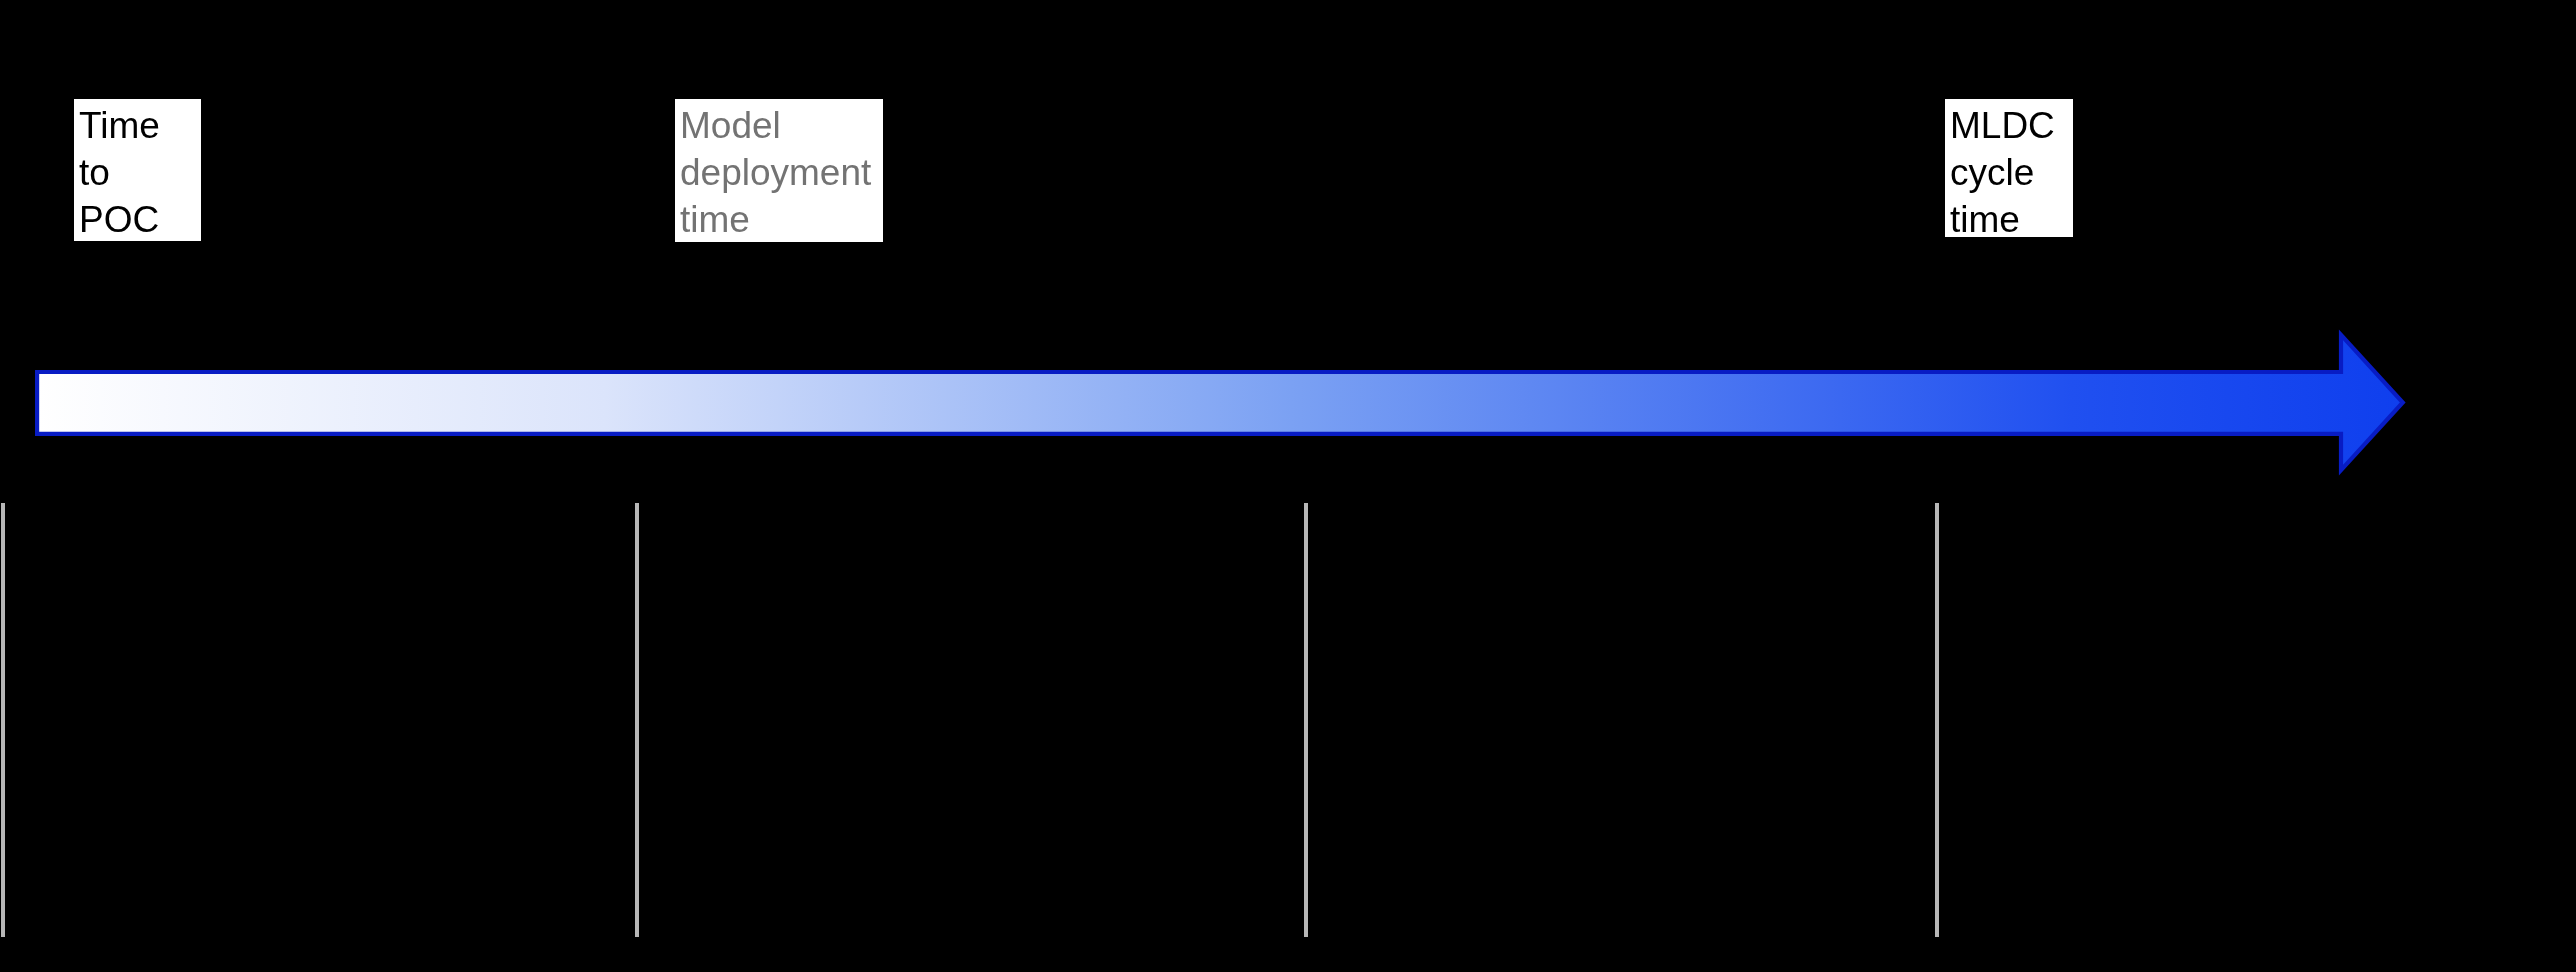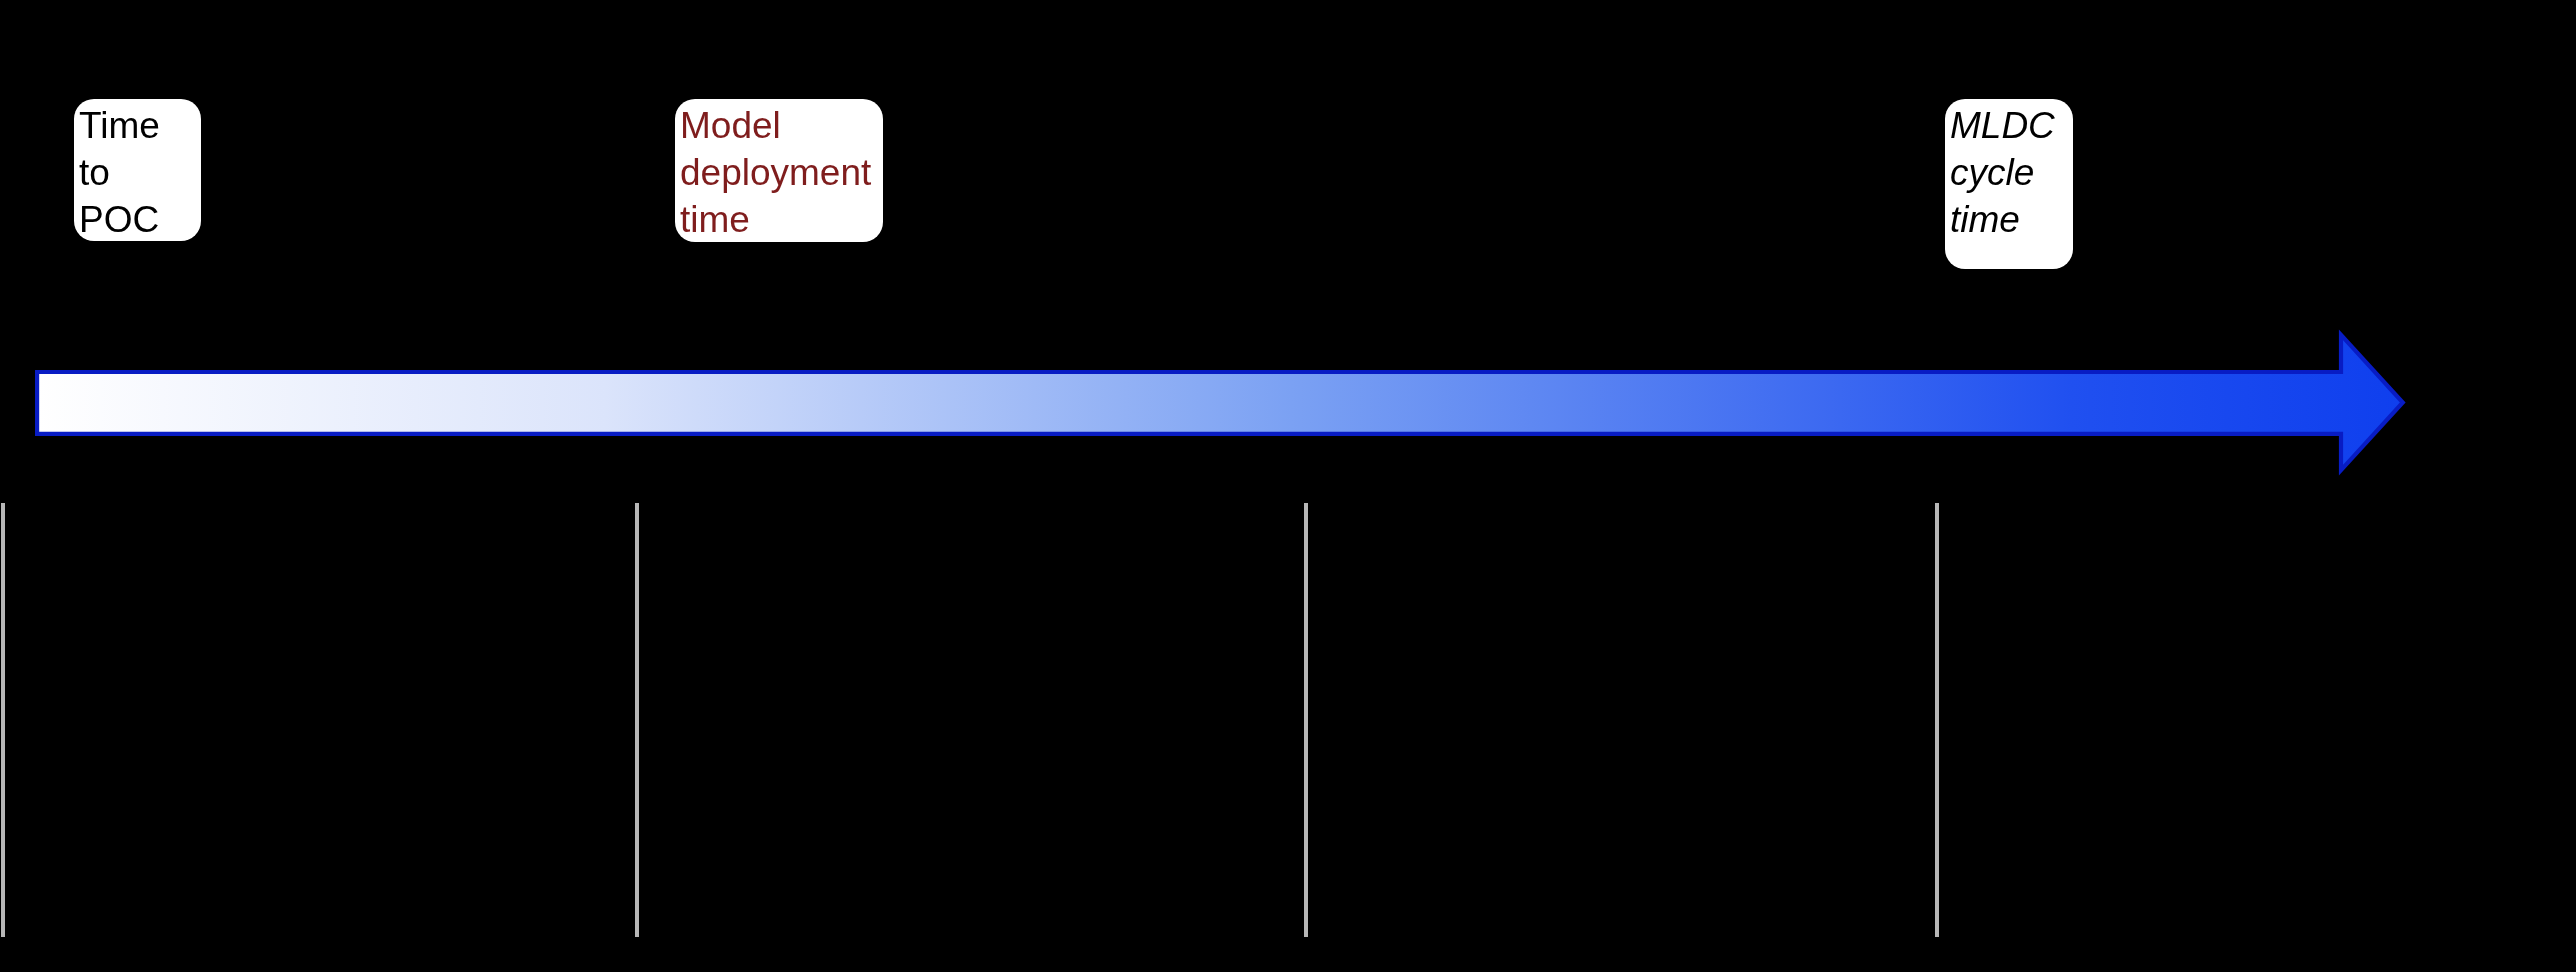--- a/index.html
+++ b/index.html
@@ -18,27 +18,26 @@
   .label-box {
     position: absolute;
     top: 99px;
     box-sizing: border-box;
     padding: 2.5px 1.7px 0 5px;
     color: #000000;
     font-size: 37px;
     line-height: 47px;
     font-weight: 400;
     letter-spacing: 0;
-    border-radius: 20px;
   }
   .label-box .line { display: block; white-space: nowrap; }
   .box-1 { left: 74px;   width: 127px; height: 142px; }
   .box-2 { left: 675px;  width: 208px; height: 143px; }
   .box-3 { left: 1310px; width: 127px; height: 142px; }
-  .box-4 { left: 1945px; width: 128px; height: 170px; font-style: italic; }
+  .box-4 { left: 1945px; width: 128px; height: 138px; }
 
   #arrow-svg {
     position: absolute;
     left: 0;
     top: 0;
     width: 2576px;
     height: 972px;
   }
   .divider {
     position: absolute;
@@ -68,21 +67,21 @@
     </defs>
     <polygon points="44,445.5 2803,445.5 2803,401 2877,482 2803,563 2803,519.5 44,519.5" fill="url(#arrowGrad)" stroke-width="5" stroke-linejoin="miter" stroke="#081cc4"></polygon>
   </svg>
 
   <div class="label-box box-1" style="background-color: rgb(255, 255, 255); color: rgb(0, 0, 0);">
     <span class="line">Time</span>
     <span class="line">to</span>
     <span class="line">POC</span>
   </div>
 
-  <div class="label-box box-2" style="background-color: rgb(255, 255, 255); color: #7f1d1d;">
+  <div class="label-box box-2" style="background-color: rgb(255, 255, 255); color: #737373;">
     <span class="line">Model</span>
     <span class="line">deployment</span>
     <span class="line">time</span>
   </div>
 
 
   <div class="label-box box-4" style="background-color: rgb(255, 255, 255); color: rgb(0, 0, 0);">
     <span class="line">MLDC</span>
     <span class="line">cycle</span>
     <span class="line">time</span>

